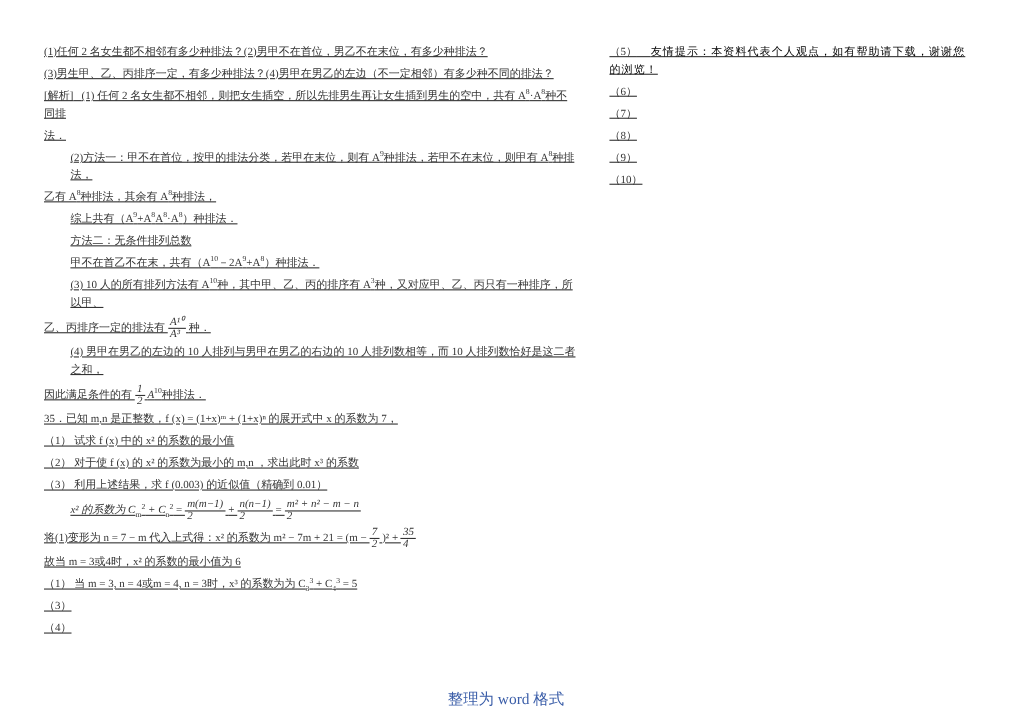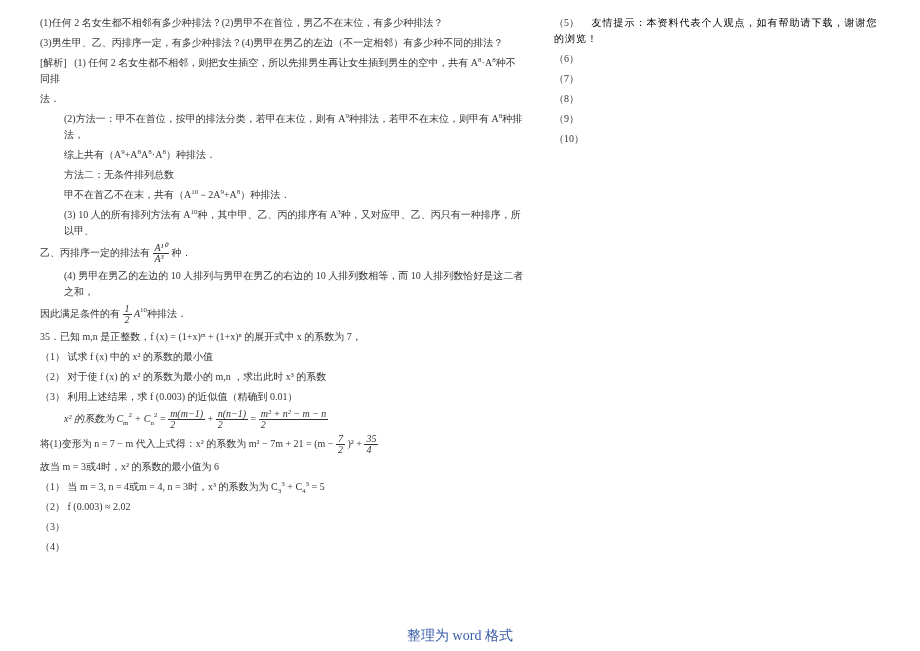--- a/index.html
+++ b/index.html
@@ -9,21 +9,22 @@
     font-family: "SimSun", "STSong", serif;
     font-size: 10px;
     color: #333;
     width: 920px;
     height: 651px;
     overflow: hidden;
     position: relative;
   }
   .page {
     display: flex;
-    padding: 11px 40px 10px 40px;
+    padding: 36px 40px 10px 40px;
+    text-decoration: underline;
   }
   .col-left {
     width: 490px;
     padding-right: 20px;
   }
   .col-right {
     width: 330px;
     padding-left: 10px;
   }
   .line {
@@ -78,20 +79,23 @@
     <div class="line">(1)任何 2 名女生都不相邻有多少种排法？(2)男甲不在首位，男乙不在末位，有多少种排法？</div>
     <div class="line">(3)男生甲、乙、丙排序一定，有多少种排法？(4)男甲在男乙的左边（不一定相邻）有多少种不同的排法？</div>
     <div class="line">
       <span>[解析]</span>&nbsp;&nbsp;
       <span>(1) 任何 2 名女生都不相邻，则把女生插空，所以先排男生再让女生插到男生的空中，共有 A</span><sup>8</sup>·A<sup>8</sup><span>种不同排</span>
     </div>
     <div class="line">法．</div>
 
     <div class="line indent">
       <span>(2)方法一：甲不在首位，按甲的排法分类，若甲在末位，则有 A</span><sup>9</sup><span>种排法，若甲不在末位，则甲有 A</span><sup>8</sup><span>种排法，</span>
+    </div>
+    <div class="line">
+      <span>乙有 A</span><sup>8</sup><span>种排法，其余有 A</span><sup>8</sup><span>种排法，</span>
     </div>
     <div class="line indent">
       <span>综上共有（A</span><sup>9</sup><span>+A</span><sup>8</sup><span>A</span><sup>8</sup><span>·A</span><sup>8</sup><span>）种排法．</span>
     </div>
     <div class="line indent">方法二：无条件排列总数</div>
     <div class="line indent">
       <span>甲不在首乙不在末，共有（A</span><sup>10</sup><span>－2A</span><sup>9</sup><span>+A</span><sup>8</sup><span>）种排法．</span>
     </div>
     <div class="line indent">
       <span>(3) 10 人的所有排列方法有 A</span><sup>10</sup><span>种，其中甲、乙、丙的排序有 A</span><sup>3</sup><span>种，又对应甲、乙、丙只有一种排序，所以甲、</span>
@@ -148,21 +152,20 @@
       <span class="frac">
         <span class="num">35</span>
         <span class="den">4</span>
       </span>
     </div>
 
     <div class="line">故当 m = 3或4时，x² 的系数的最小值为 6</div>
     <div class="line">
       <span>（1）  当 m = 3, n = 4或m = 4, n = 3时，x³ 的系数为为 C</span><sub>3</sub><sup>3</sup><span> + C</span><sub>4</sub><sup>3</sup><span> = 5</span>
     </div>
-    <div class="line">（2）  f (0.003) ≈ 2.02</div>
     <div class="line">（3）</div>
     <div class="line">（4）</div>
   </div>
 
   <div class="col-right">
     <div class="line">
       <span>（5）</span>&nbsp;&nbsp;&nbsp;&nbsp;
       <span class="hint">友情提示：本资料代表个人观点，如有帮助请下载，谢谢您的浏览！</span>
     </div>
     <div class="line">（6）</div>

